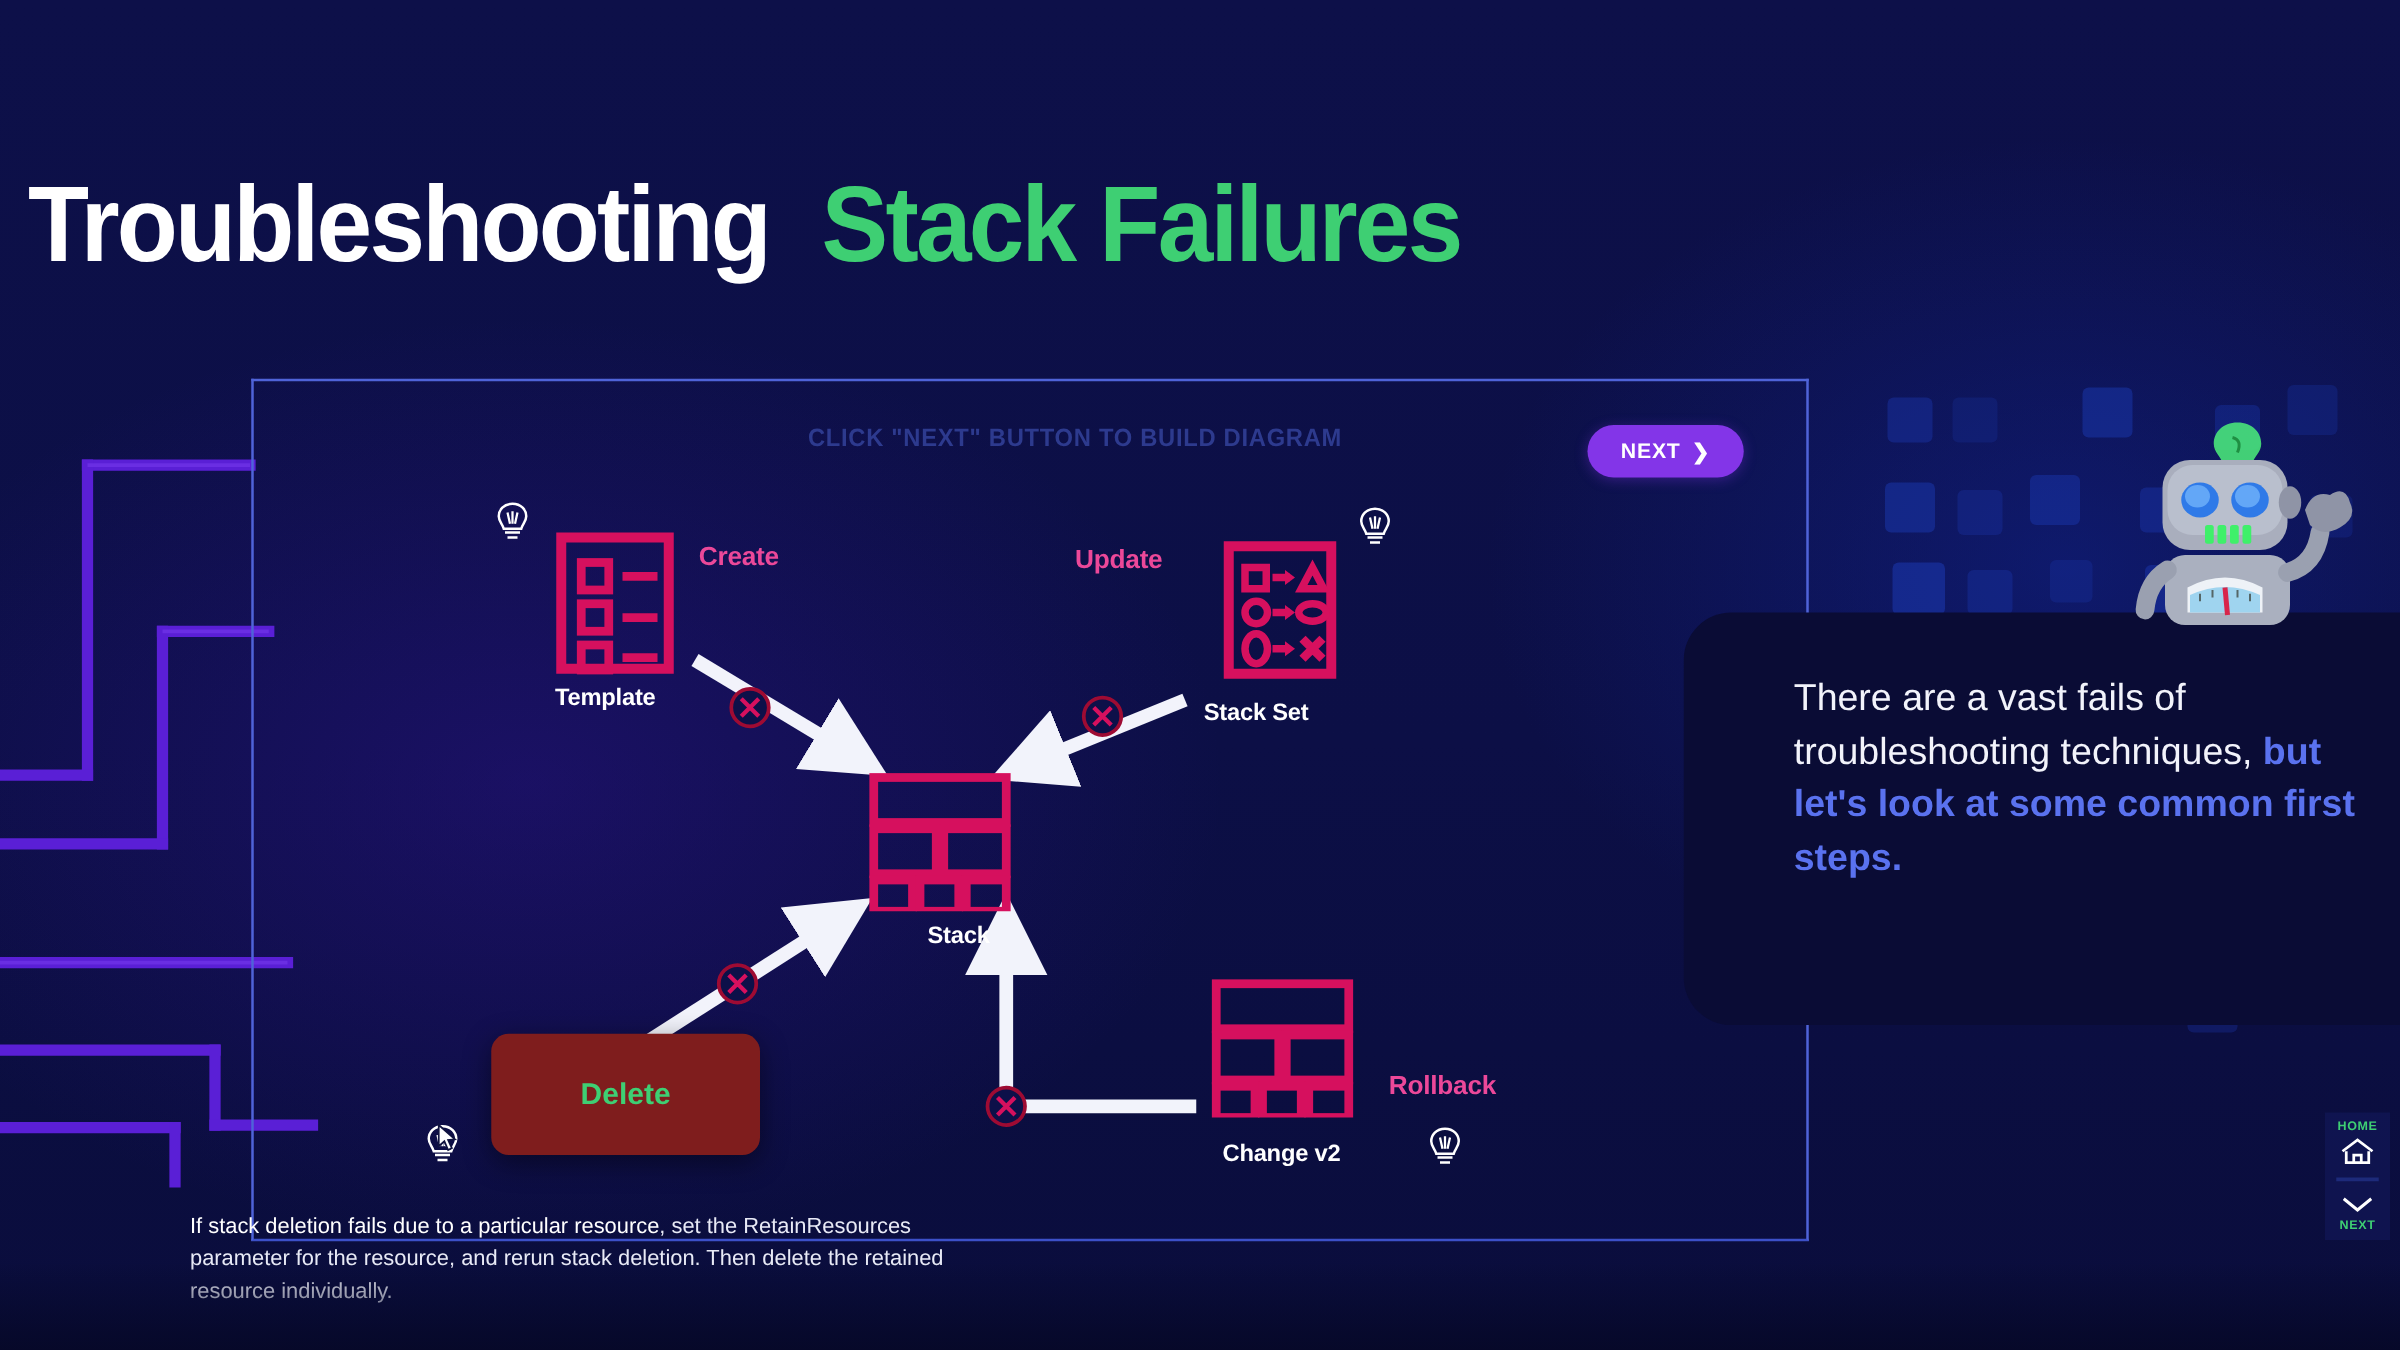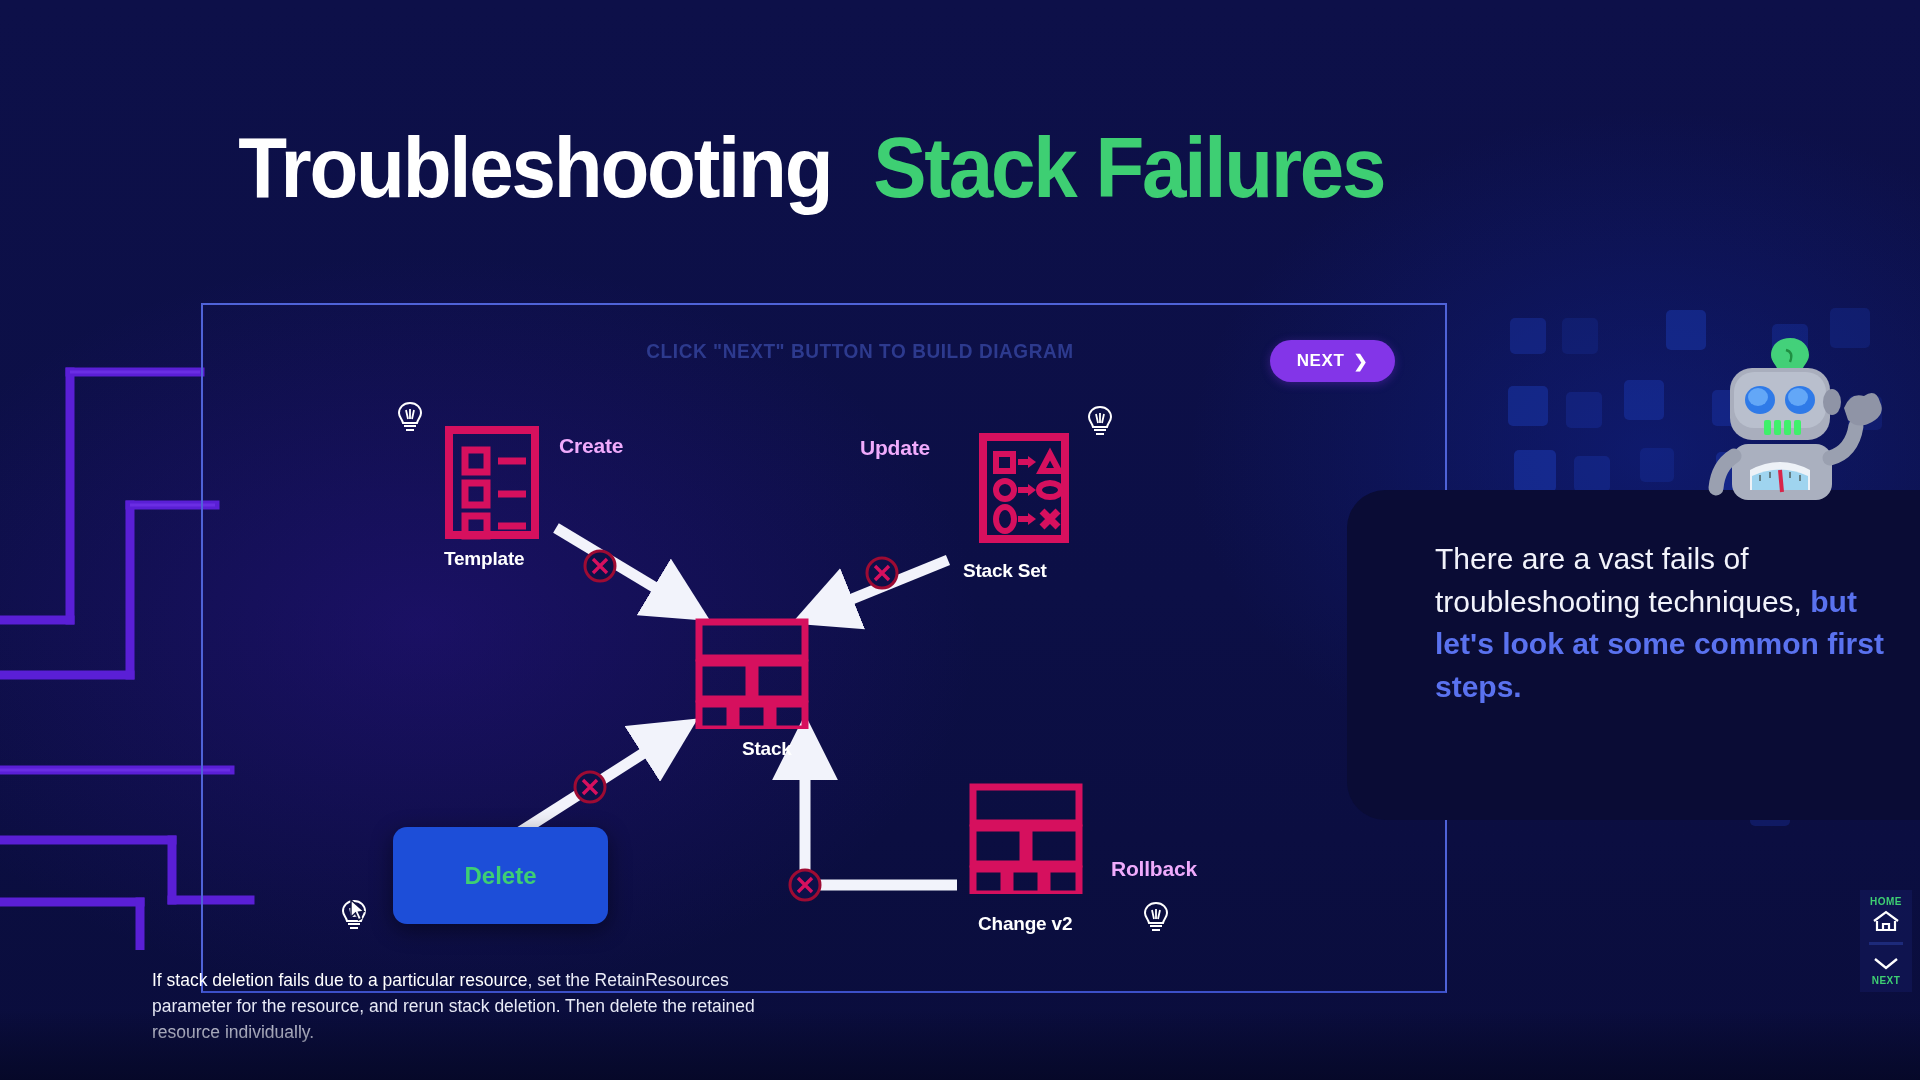--- a/index.html
+++ b/index.html
@@ -22,21 +22,21 @@
   }
   #circuit-left{ position:absolute; left:0; top:330px; width:280px; height:620px; }
   #pixel-grid{ position:absolute; right:0; top:300px; width:420px; height:560px; opacity:.85; }
   #bottom-band{
     position:absolute; left:0; bottom:0; width:100%; height:70px;
     background:linear-gradient(180deg,rgba(8,10,48,0),rgba(6,8,40,.95));
     pointer-events:none;
   }
 
   
-  #title-wrap{ position:absolute; left:0; top:124px; width:1620px; text-align:center; }
+  #title-wrap{ position:absolute; left:0; top:137px; width:1620px; }
   .title-text{
     font-family:"Liberation Sans", sans-serif;
     font-weight:700;
     font-size:86px;
     letter-spacing:-2.4px;
     line-height:1;
     transform:scaleX(.93);
     display:inline-block;
   }
   #title-main{ color:#ffffff; }
@@ -63,30 +63,30 @@
     box-shadow:0 2px 10px rgba(131,53,232,.35);
   }
   #next-button .chev{ font-size:17px; font-weight:700; }
 
   
   .node-label{
     position:absolute; color:#ffffff; font-size:19px; font-weight:700;
     letter-spacing:-.2px; white-space:nowrap;
   }
   .edge-label{
-    position:absolute; color:#f0abfc; font-size:21px; font-weight:700;
+    position:absolute; color:#ec4899; font-size:21px; font-weight:700;
     letter-spacing:-.2px; white-space:nowrap;
   }
   .bulb{ position:absolute; width:30px; height:38px; cursor:pointer; }
   .xmark{ position:absolute; width:36px; height:36px; }
 
   
   #delete-callout{
     position:absolute; left:393px; top:827px; width:215px; height:97px;
-    background:#1d4ed8; border-radius:14px;
+    background:#7f1d1d; border-radius:14px;
     display:flex; align-items:center; justify-content:center;
     box-shadow:0 6px 22px rgba(0,0,0,.45);
   }
   #delete-callout-label{ color:#3ecf73; font-size:24px; font-weight:700; }
 
   
   #caption{
     position:absolute; left:152px; top:968px; width:620px;
     color:#e8eaf6; font-size:17.5px; line-height:1.48;
   }

